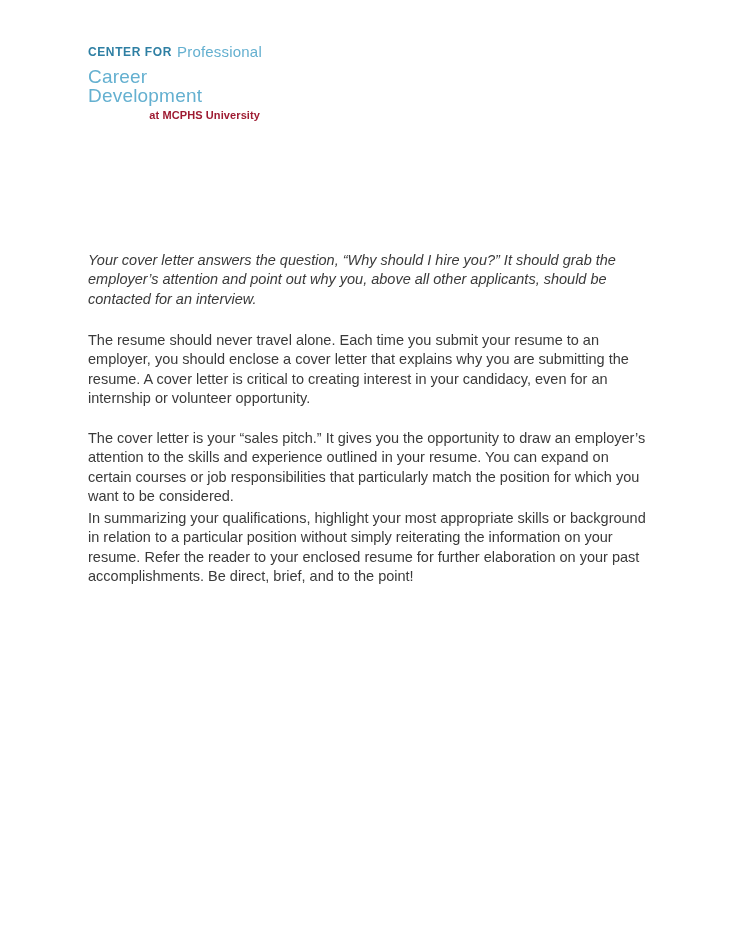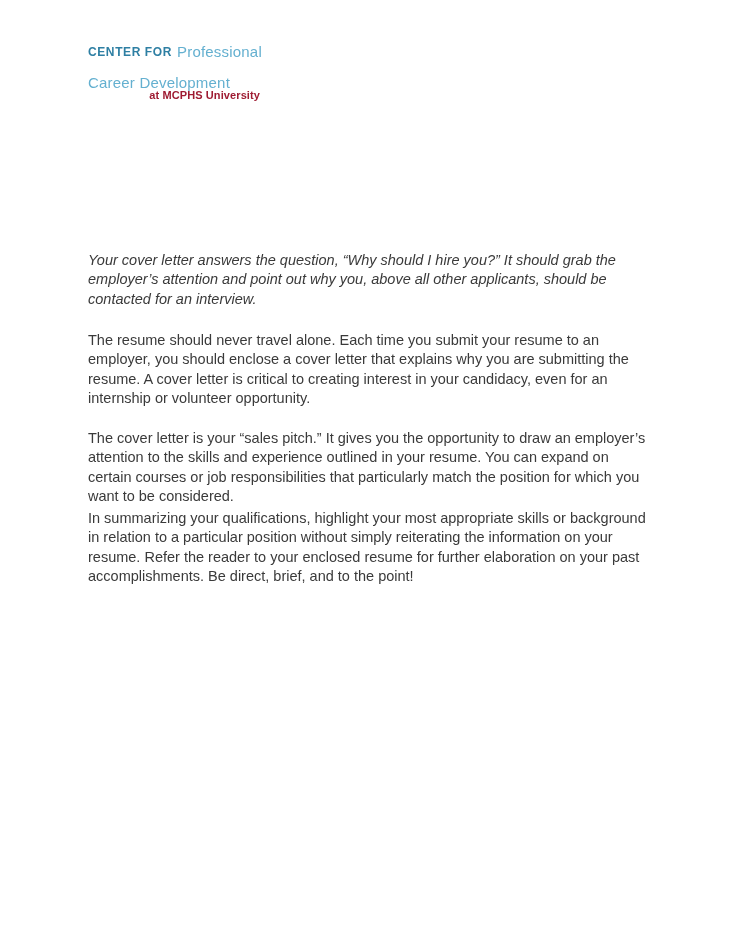--- a/index.html
+++ b/index.html
@@ -39,30 +39,31 @@
     transform: translateY(-1px);
   }
   .logo-main {
     color: var(--color-main, #64b0d0);
     font-size: 15px;
     font-weight: 300;
     letter-spacing: 0.2px;
   }
   .logo-row2 {
     color: var(--color-main, #64b0d0);
-    font-size: 15px;
+    font-size: 19px;
     font-weight: 300;
     letter-spacing: 0.2px;
-    margin-top: 16px;
+    margin-top: 8px;
   }
   .logo-row3 {
     color: var(--color-tagline, #9e1b32);
     font-size: 11px;
     font-weight: bold;
     text-align: right;
+    margin-top: 5px;
     letter-spacing: 0.1px;
   }
 
   
   .doc-text {
     position: absolute;
     left: 88px;
     width: 566px;
     color: var(--color-text, #3a3a3a);
     font-size: 14.5px;

